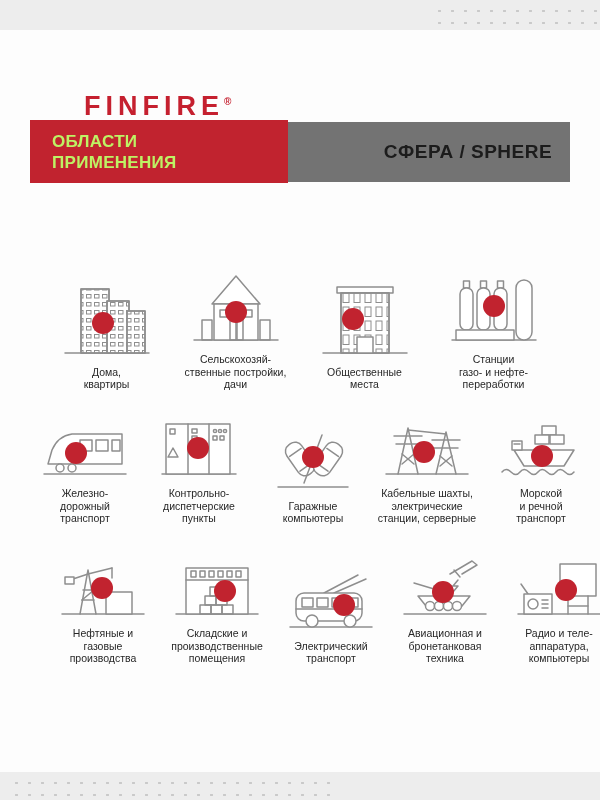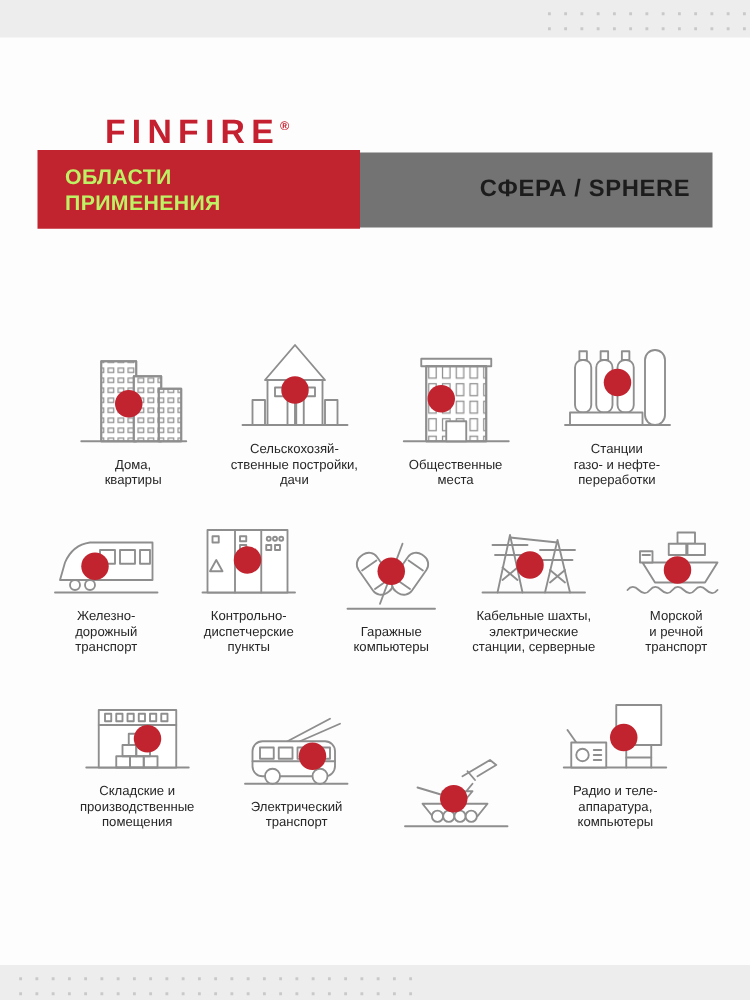--- a/index.html
+++ b/index.html
@@ -244,20 +244,40 @@
       </div>
       <div class="label">Морской
 и речной
 транспорт</div>
     </div>
 
   </div>
 
   <div class="grid-row row3">
 
+    <div class="cell">
+      <div class="icon-box">
+        <svg class="icon" width="86" height="62" viewBox="0 0 86 62">
+          <line x1="2" y1="58" x2="84" y2="58"></line>
+          <polyline points="20,58 28,14 36,58"></polyline>
+          <line x1="23" y1="34" x2="33" y2="34"></line>
+          <line x1="22" y1="44" x2="34" y2="44"></line>
+          <line x1="22" y1="44" x2="34" y2="34"></line>
+          <line x1="28" y1="18" x2="52" y2="12"></line>
+          <line x1="52" y1="12" x2="52" y2="22"></line>
+          <line x1="28" y1="18" x2="10" y2="24"></line>
+          <rect x="5" y="21" width="9" height="7" style="fill:#fff"></rect>
+          <rect x="46" y="36" width="26" height="22" style="fill:#fff"></rect>
+          <circle cx="42" cy="32" r="11" style="fill:#c1232f;stroke:none"></circle>
+        </svg>
+      </div>
+      <div class="label">Нефтяные и
+газовые
+производства</div>
+    </div>
 
     <div class="cell">
       <div class="icon-box">
         <svg class="icon" width="86" height="62" viewBox="0 0 86 62">
           <line x1="2" y1="58" x2="84" y2="58"></line>
           <rect x="12" y="12" width="62" height="46" style="fill:#fff"></rect>
           <line x1="12" y1="24" x2="74" y2="24"></line>
           <rect x="17" y="15" width="5" height="6"></rect>
           <rect x="26" y="15" width="5" height="6"></rect>
           <rect x="35" y="15" width="5" height="6"></rect>
@@ -309,20 +329,23 @@
           <rect x="32" y="30" width="18" height="10" style="fill:#fff"></rect>
           <line x1="32" y1="33" x2="12" y2="27"></line>
           <polygon points="16,40 68,40 60,50 24,50" style="fill:#fff"></polygon>
           <circle cx="28" cy="50" r="4.5" style="fill:#fff"></circle>
           <circle cx="37" cy="50" r="4.5" style="fill:#fff"></circle>
           <circle cx="46" cy="50" r="4.5" style="fill:#fff"></circle>
           <circle cx="55" cy="50" r="4.5" style="fill:#fff"></circle>
           <circle cx="41" cy="36" r="11" style="fill:#c1232f;stroke:none"></circle>
         </svg>
       </div>
+      <div class="label">Авиационная и
+бронетанковая
+техника</div>
     </div>
 
     <div class="cell">
       <div class="icon-box">
         <svg class="icon" width="86" height="62" viewBox="0 0 86 62">
           <line x1="2" y1="58" x2="84" y2="58"></line>
           <rect x="44" y="8" width="36" height="32" style="fill:#fff"></rect>
           <line x1="52" y1="40" x2="52" y2="58"></line>
           <line x1="72" y1="40" x2="72" y2="58"></line>
           <line x1="52" y1="50" x2="72" y2="50"></line>

